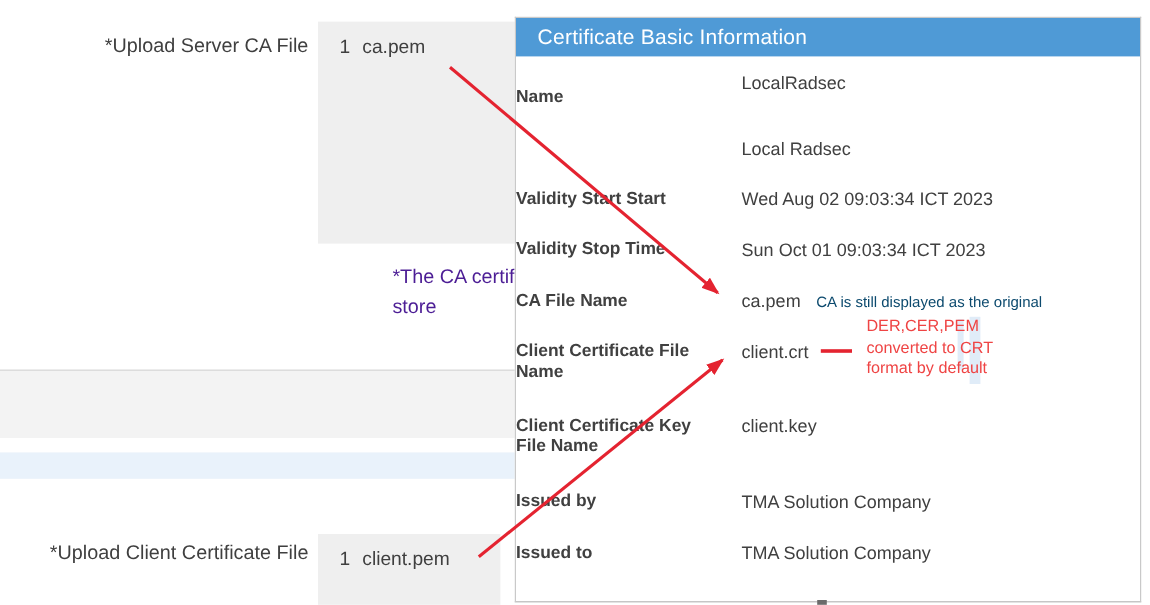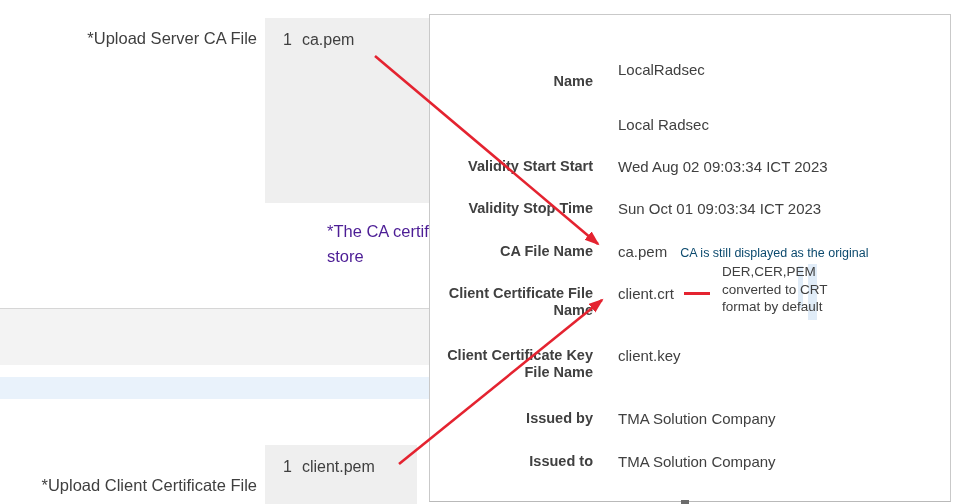--- a/index.html
+++ b/index.html
@@ -9,21 +9,21 @@
     background:#ffffff; font-family:"Liberation Sans", sans-serif;
     color:#3f3f3f;
   }
 
   
   .form-label {
     position:absolute; left:0; width:257px; text-align:right;
     font-size:16.5px; color:#3f3f3f; white-space:nowrap;padding-left:16px;
   }
   #server-ca-label { top:29px; }
-  #client-cert-label { top:452px;margin-top:24px; }
+  #client-cert-label { top:452px; }
 
   .upload-box {
     position:absolute; background:#efefef;
     padding:13px 0 0 18px; font-size:16px; color:#3f3f3f;
     display:flex; gap:10px; align-items:flex-start; cursor:pointer;
   }
   #server-ca-box { left:265px; top:18px; width:164px; height:185px; }
   #client-cert-box { left:265px; top:445px; width:152px; height:59px; }
 
   .ca-store-note {
@@ -47,38 +47,38 @@
     position:absolute; left:429px; top:14px; width:522px; height:488px;
     background:#ffffff; border:1px solid #c9c9c9; border-bottom-color:#b9b9b9;
     z-index:2;
   }
   .panel-header {
     height:32px; background:#4F9AD6; color:#ffffff;
     display:flex; align-items:center; padding-left:18px;
     font-size:17.5px; letter-spacing:0.2px;
   }
   .field-label {
-    position:absolute; left:0; width:163px; text-align:right;
+    position:absolute; left:0; width:163px; text-align:left;
     font-size:14.5px; font-weight:bold; color:#404040;
     line-height:17px; white-space:pre-line;
   }
   .field-value {
     position:absolute; left:188px; font-size:15px; color:#404040;
     line-height:17px; white-space:nowrap;
   }
   .note-blue {
     font-size:12.5px; color:#0c4a6e; margin-left:13px; white-space:nowrap;
   }
   .red-dash {
     display:inline-block; width:26px; height:3px; background:#E42330;
     margin:0 0 3px 10px; vertical-align:middle;
   }
   .note-red {
     position:absolute; left:292px; top:248px; font-size:13.5px;
-    line-height:17.5px; color:#404040; white-space:pre; z-index:3;
+    line-height:17.5px; color:#ef4444; white-space:pre; z-index:3;
   }
   .hl-strip { position:absolute; background:#e0ecf8; }
   #hl-strip-a { left:368px; top:251px; width:5px; height:42px; }
   #hl-strip-b { left:378px; top:249px; width:9px; height:56px; }
   .resize-tick {
     position:absolute; left:251px; top:485px; width:8px; height:4px;
     background:#6b6b6b; cursor:ns-resize;
   }
 
   
@@ -104,20 +104,23 @@
 store</div>
 
 <div class="form-label" id="client-cert-label">*Upload Client Certificate File</div>
 
 <div class="upload-box" id="client-cert-box">
   <span>1</span>
   <span>client.pem</span>
 </div>
 
 <div class="panel">
+  <div class="panel-header">
+    <span>Certificate Basic Information</span>
+  </div>
 
   <div class="field-label" style="top:58px">Name</div>
   <div class="field-value" style="top:46px">LocalRadsec</div>
 
   <div class="field-value" style="top:101px">Local Radsec</div>
 
   <div class="field-label" style="top:143px">Validity Start Start</div>
   <div class="field-value" style="top:143px">Wed Aug 02 09:03:34 ICT 2023</div>
 
   <div class="field-label" style="top:185px">Validity Stop Time</div>

